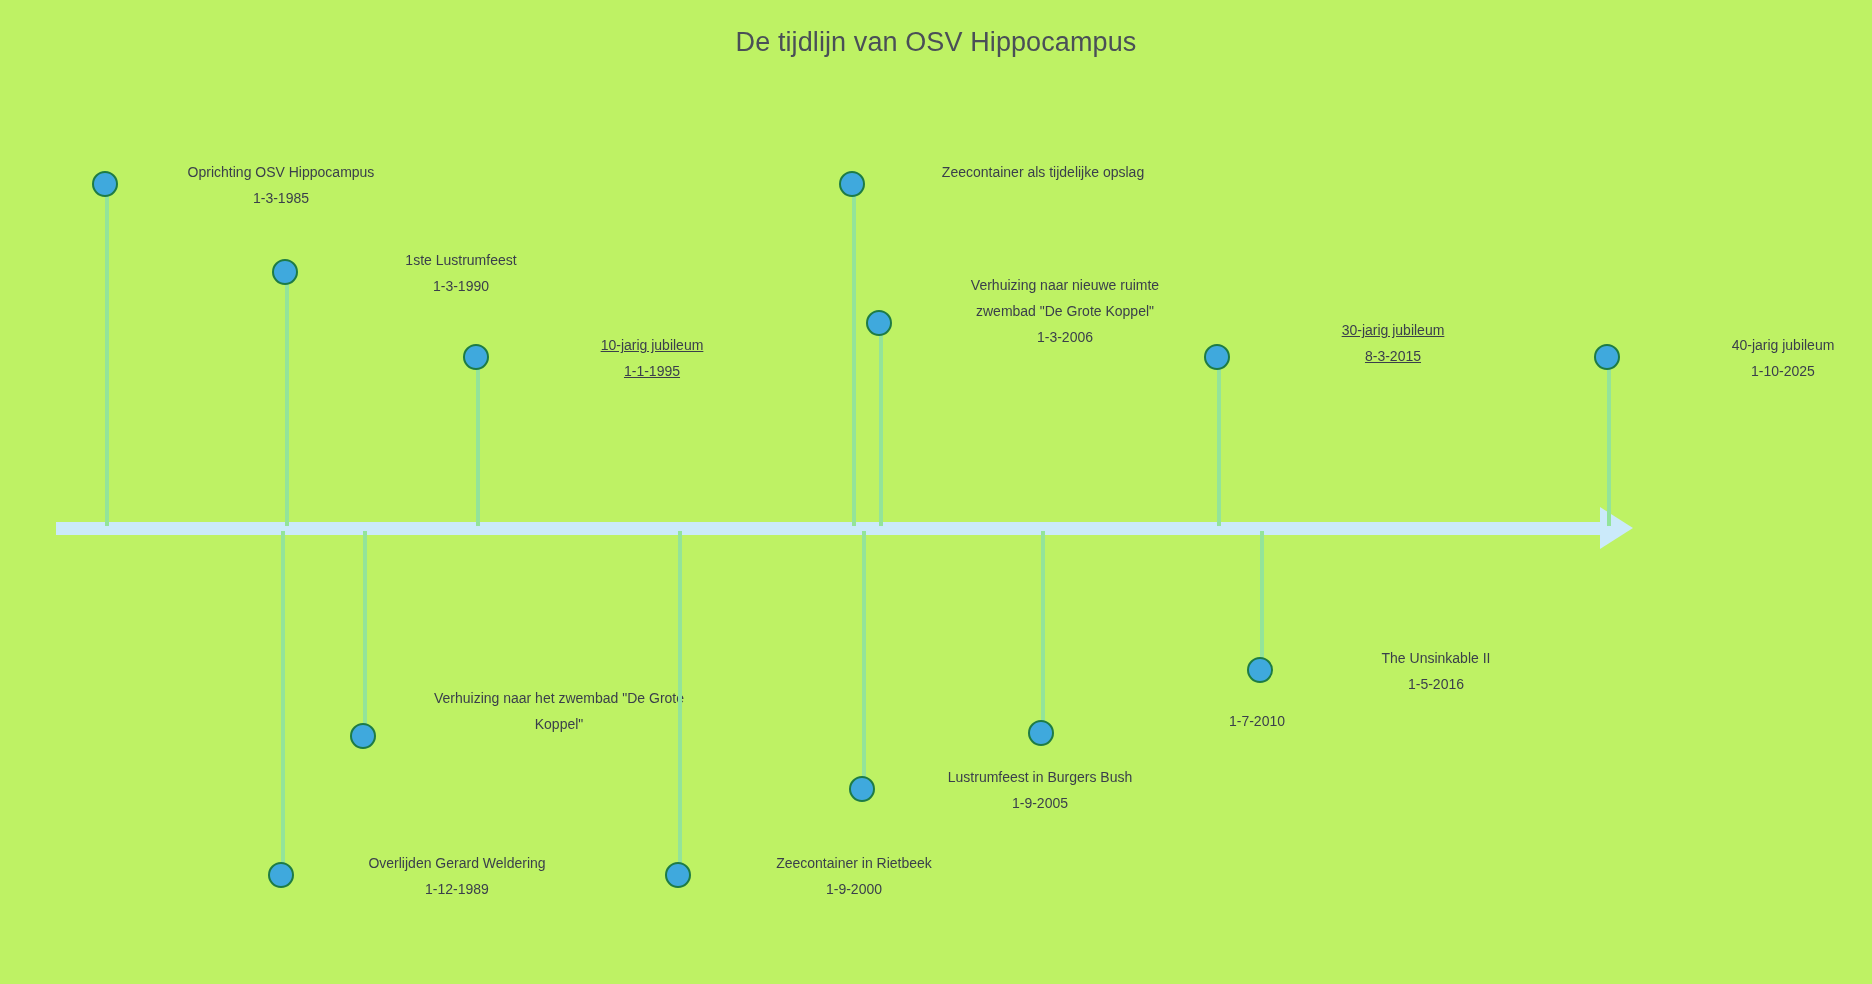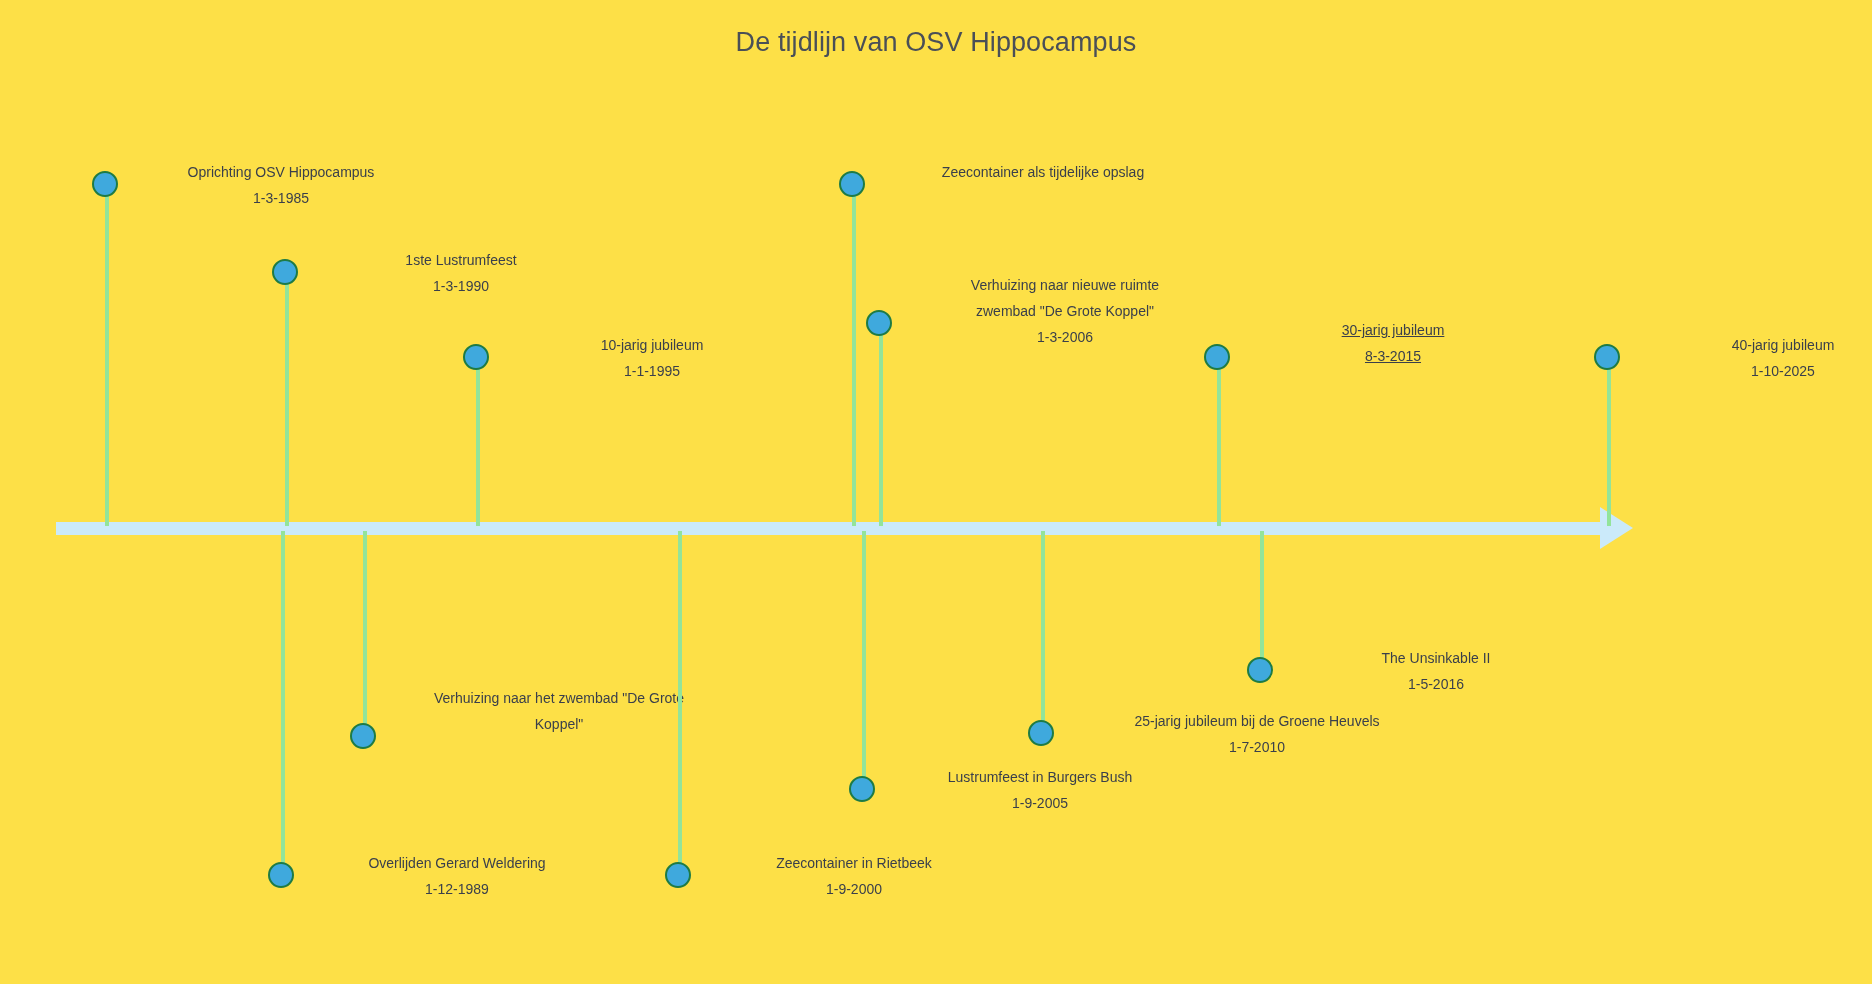--- a/index.html
+++ b/index.html
@@ -7,21 +7,21 @@
     padding: 0;
     background: #ffffff;
   }
   body {
     font-family: "Liberation Sans", sans-serif;
   }
   #stage {
     position: relative;
     width: 1872px;
     height: 984px;
-    background: #fde047;
+    background: #bef264;
     overflow: hidden;
   }
   #chart-title {
     position: absolute;
     left: 0;
     top: 27px;
     width: 1872px;
     text-align: center;
     font-size: 27px;
     color: #4a4f57;
@@ -120,21 +120,21 @@
         <div class="stem" style="top: 531px; height: 205px;"></div>
         <div class="dot" style="top: 723px;"></div>
         <div class="label" style="left: 24px; top: 685px; width: 340px;">
           <span class="line">Verhuizing naar het zwembad "De Grote</span>
           <span class="line">Koppel"</span>
         </div>
       </div>
       <div class="event" style="left: 478px;">
         <div class="stem" style="top: 357px; height: 169px;"></div>
         <div class="dot" style="top: 344px;"></div>
-        <div class="label" style="left: 24px; top: 332px; width: 300px;">
+        <div class="label" style="left: 24px; top: 332px; width: 300px; text-decoration: underline;">
           <span class="line">10-jarig jubileum</span>
           <span class="line">1-1-1995</span>
         </div>
       </div>
       <div class="event" style="left: 680px;">
         <div class="stem" style="top: 531px; height: 344px;"></div>
         <div class="dot" style="top: 862px;"></div>
         <div class="label" style="left: 24px; top: 850px; width: 300px;">
           <span class="line">Zeecontainer in  Rietbeek</span>
           <span class="line">1-9-2000</span>
@@ -161,21 +161,20 @@
         <div class="label" style="left: 24px; top: 272px; width: 320px;">
           <span class="line">Verhuizing naar nieuwe ruimte</span>
           <span class="line">zwembad "De Grote Koppel"</span>
           <span class="line">1-3-2006</span>
         </div>
       </div>
       <div class="event" style="left: 1043px;">
         <div class="stem" style="top: 531px; height: 202px;"></div>
         <div class="dot" style="top: 720px;"></div>
         <div class="label" style="left: 24px; top: 708px; width: 380px;">
-          <span class="line">25-jarig jubileum bij de Groene Heuvels</span>
           <span class="line">1-7-2010</span>
         </div>
       </div>
       <div class="event" style="left: 1219px;">
         <div class="stem" style="top: 357px; height: 169px;"></div>
         <div class="dot" style="top: 344px;"></div>
         <div class="label" style="left: 24px; top: 317px; width: 300px; text-decoration: underline;">
           <span class="line">30-jarig jubileum</span>
           <span class="line">8-3-2015</span>
         </div>

